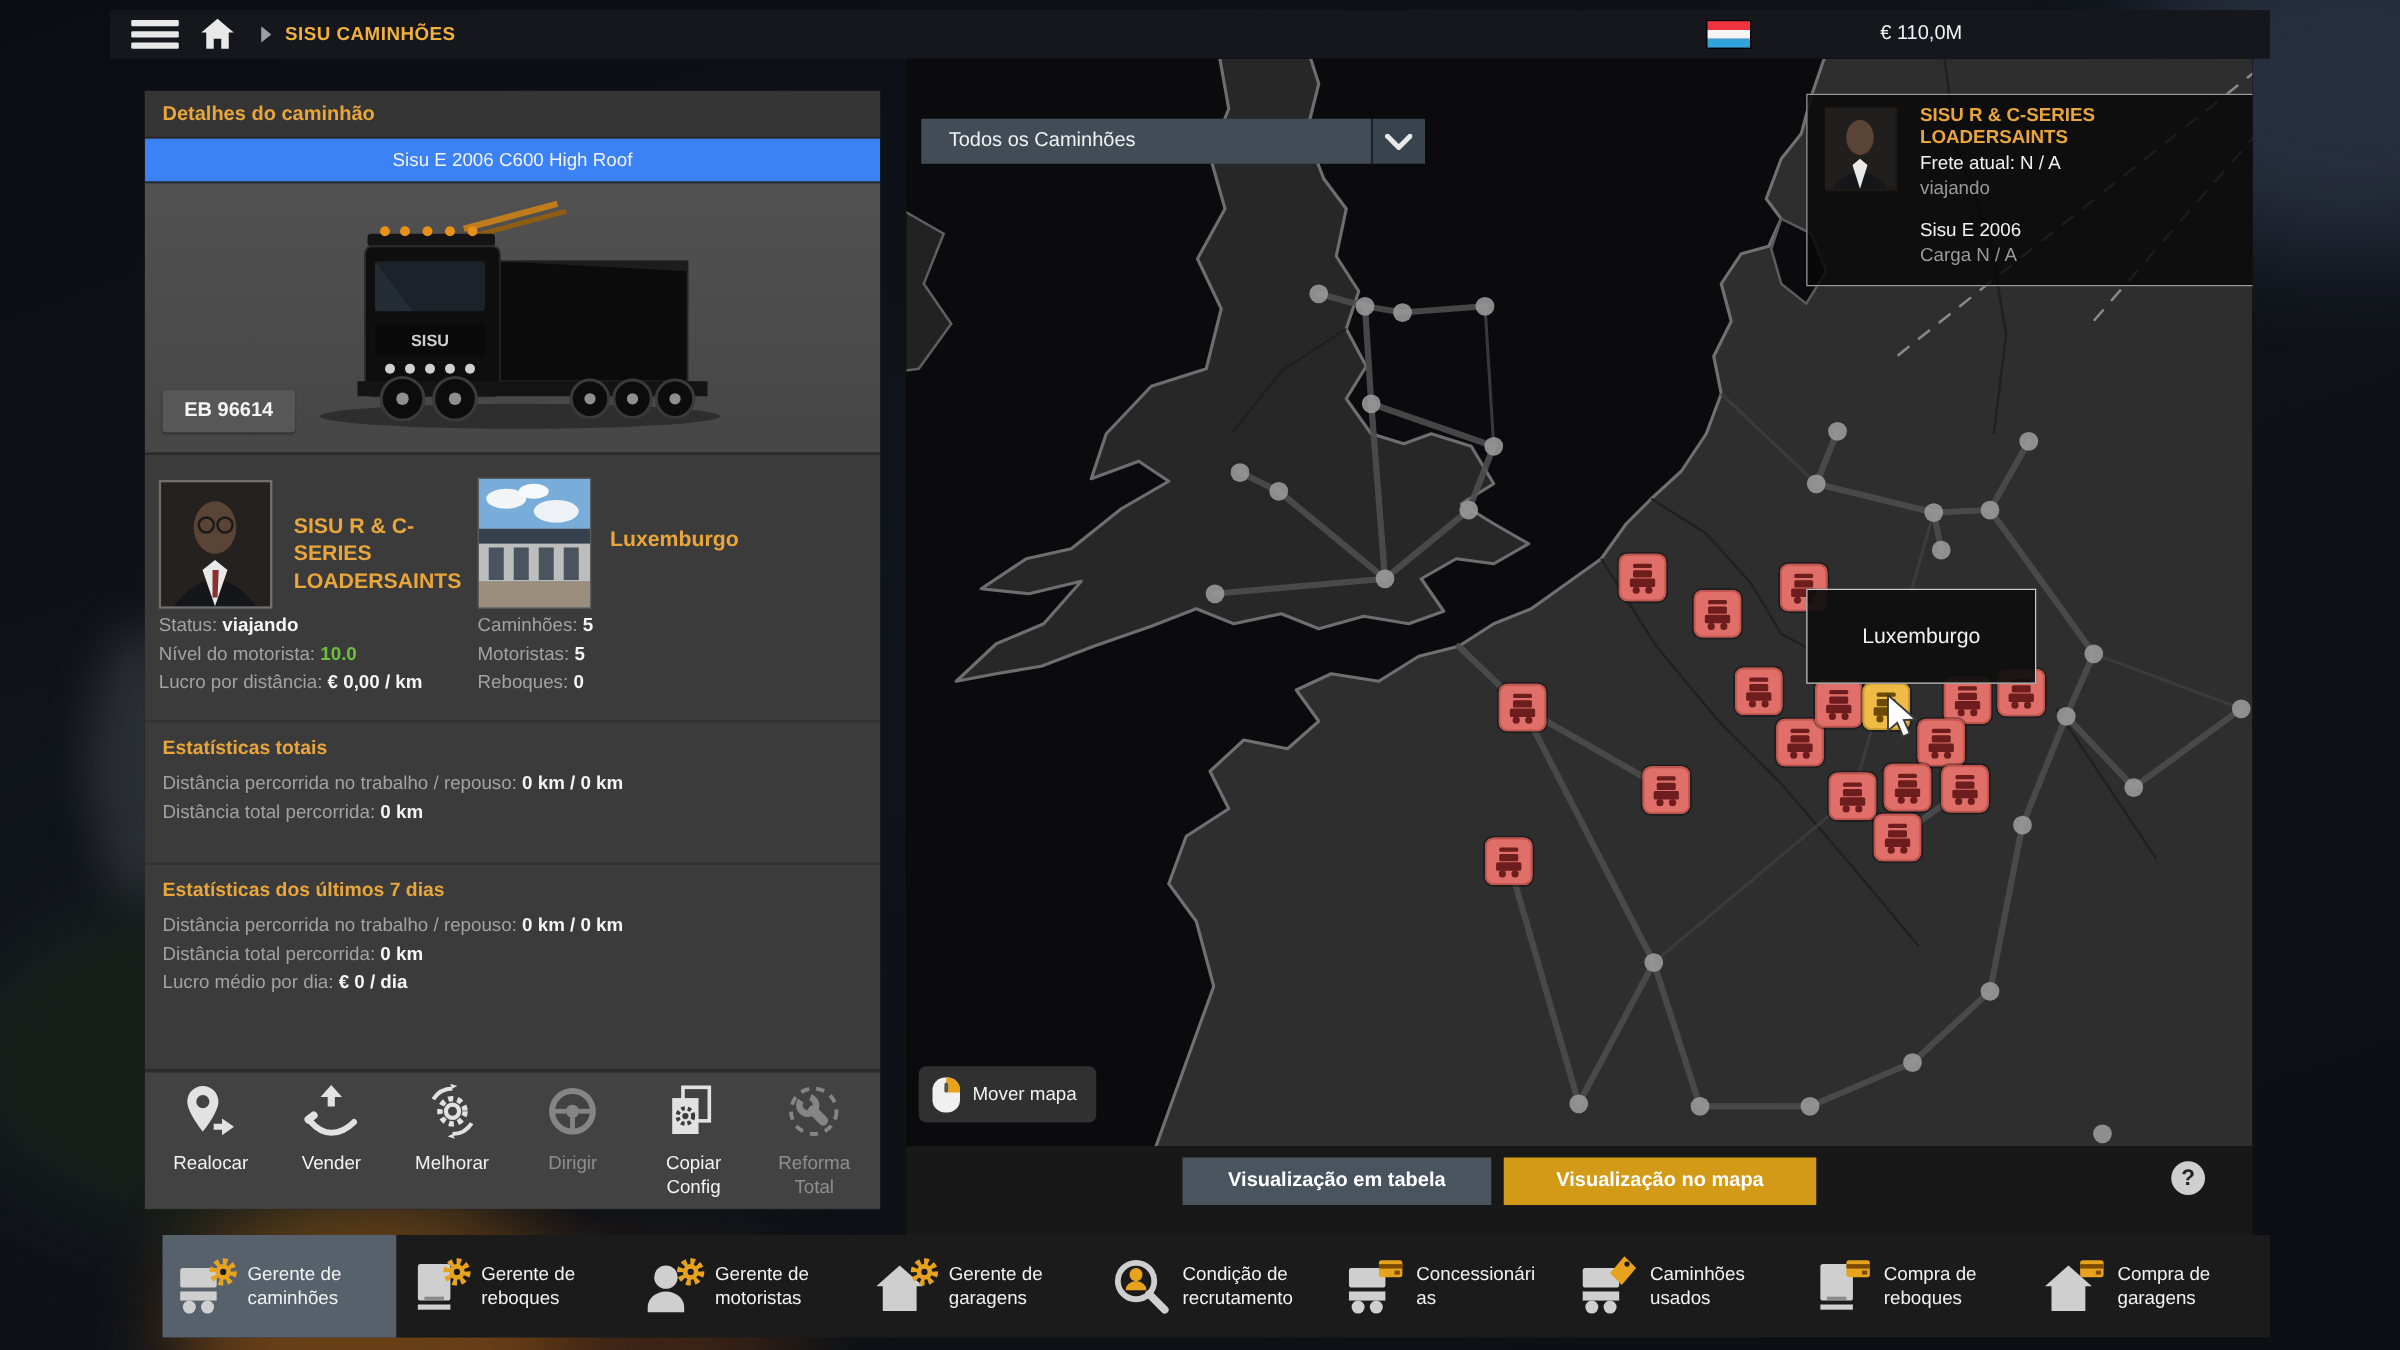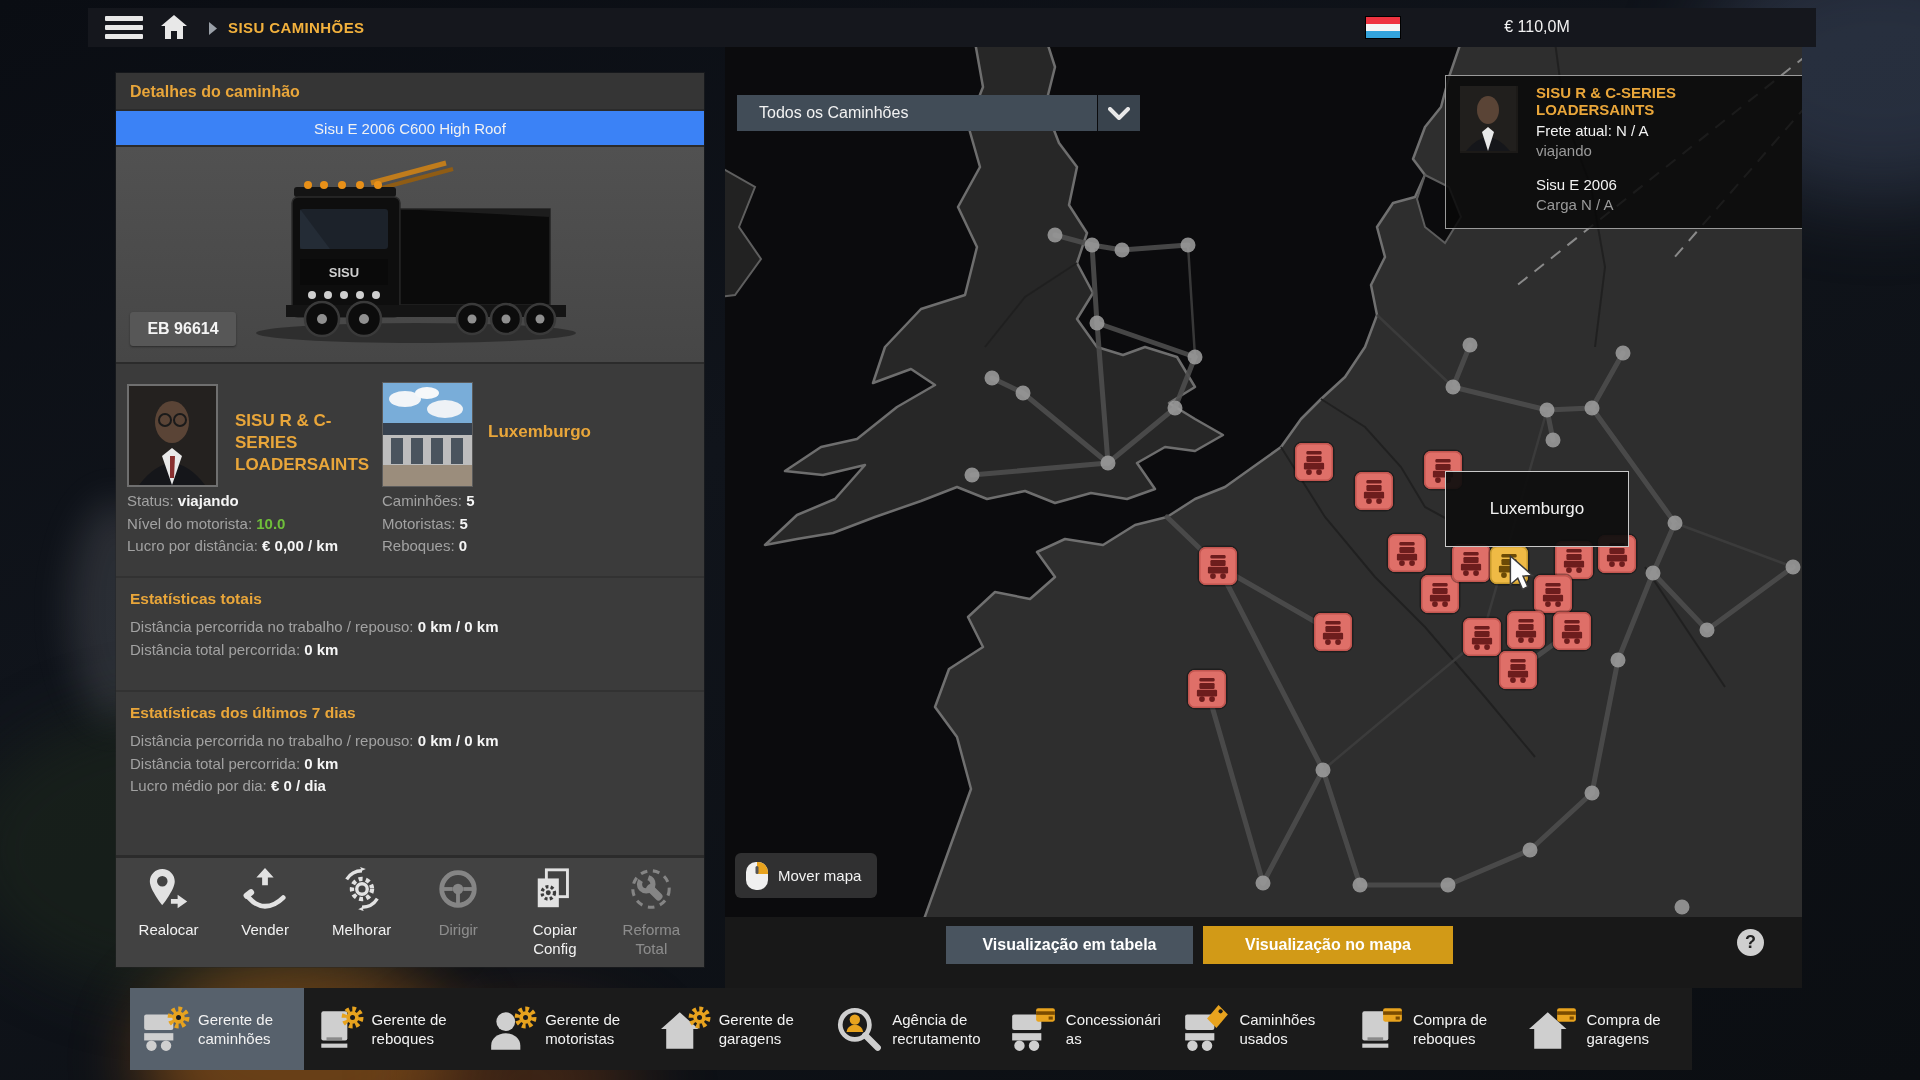--- a/index.html
+++ b/index.html
@@ -93,21 +93,21 @@
   
   #mapfooter{position:absolute;left:725px;top:917px;width:1077px;height:71px;background:#181818;}
   .viewbtn{position:absolute;top:9px;height:38px;border-radius:0;color:#fff;font-weight:bold;font-size:16px;
     display:flex;align-items:center;justify-content:center;cursor:pointer;}
   #btn-table{left:221px;width:247px;background:#49545f;}
   #btn-map{left:478px;width:250px;background:#d29a17;}
   #help{position:absolute;left:1012px;top:12px;width:27px;height:27px;border-radius:50%;background:#cfcfcf;
     color:#222;font-weight:bold;font-size:18px;display:flex;align-items:center;justify-content:center;cursor:pointer;}
 
   
-  #nav{position:absolute;left:130px;top:988px;width:1562px;height:82px;background:#1b1b1b;display:flex;}
+  #nav{position:absolute;left:130px;top:988px;width:1686px;height:82px;background:#1b1b1b;display:flex;}
   .nav-item{width:187px;height:100%;display:flex;align-items:center;box-sizing:border-box;padding-left:10px;cursor:pointer;}
   .nav-item.selected{background:#57616c;}
   .nav-item svg{width:50px;height:50px;flex:none;}
   .nav-lbl{width:96px;margin-left:8px;color:#f2f2f2;font-size:15px;line-height:19px;overflow-wrap:anywhere;}
 </style>
 </head>
 <body>
 
 <svg width="0" height="0" style="position:absolute">
   <defs>
@@ -648,21 +648,21 @@
           <use href="#sym-house"></use>
           <use href="#sym-gear-badge"></use>
         </svg>
         <div class="nav-lbl">Gerente de garagens</div>
       </div>
       <div class="nav-item">
         <svg>
           <use href="#sym-magnifier-person"></use>
           <use href="#sym-none"></use>
         </svg>
-        <div class="nav-lbl">Agência de recrutamento</div>
+        <div class="nav-lbl">Condição de recrutamento</div>
       </div>
       <div class="nav-item">
         <svg>
           <use href="#sym-truck"></use>
           <use href="#sym-card-badge"></use>
         </svg>
         <div class="nav-lbl">Concessionárias</div>
       </div>
       <div class="nav-item">
         <svg>

